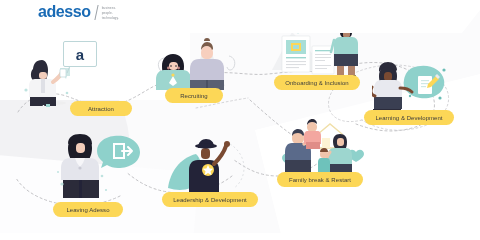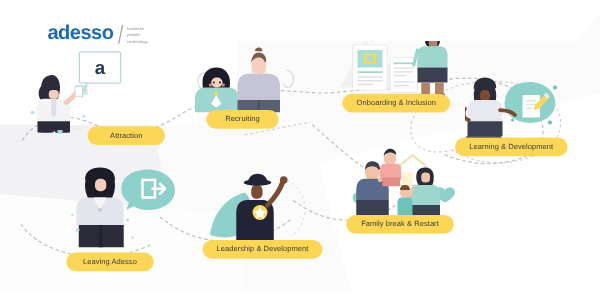--- a/index.html
+++ b/index.html
@@ -41,21 +41,21 @@
   
   .header-band {
     position:absolute; left:0; top:0; width:480px; height:33px; z-index:30;
   }
   .header-shape {
     position:absolute; left:0; top:0; width:480px; height:33px;
     background:#ffffff;
     clip-path: polygon(0 0, 480px 0, 480px 10px, 462px 33px, 160px 33px, 143px 14px, 0 14px);
   }
   .logo-wrap {
-    position:absolute; left:38px; top:19px; display:flex; align-items:flex-start; gap:5px;justify-content:space-between;
+    position:absolute; left:38px; top:4px; display:flex; align-items:flex-start; gap:5px;justify-content:space-between;
   }
   .logo-text {
     font-family:"Liberation Sans", sans-serif;
     font-size:16px; font-weight:bold; color:#1a6bb5; letter-spacing:-0.4px;
     line-height:1;
   }
   .logo-slash {
     width:1px; height:15px; background:#9aa0a6; transform:skewX(-12deg); margin-top:1px;
   }
   .logo-tag {

